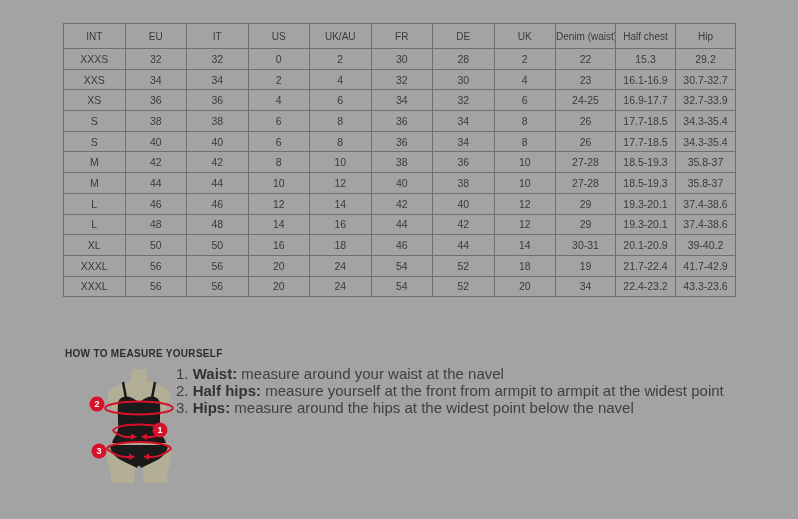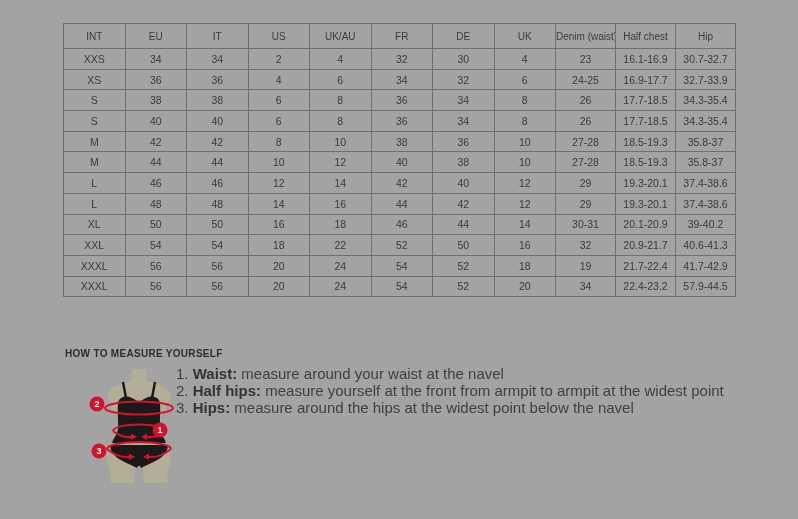--- a/index.html
+++ b/index.html
@@ -66,20 +66,33 @@
             <th>FR</th>
             <th>DE</th>
             <th>UK</th>
             <th>Denim (waist)</th>
             <th>Half chest</th>
             <th>Hip</th>
           </tr>
         </thead>
       <tbody>
           <tr>
+            <td>XXXS</td>
+            <td>32</td>
+            <td>32</td>
+            <td>0</td>
+            <td>2</td>
+            <td>30</td>
+            <td>28</td>
+            <td>2</td>
+            <td>22</td>
+            <td>15.3</td>
+            <td>29.2</td>
+          </tr>
+          <tr>
             <td>XXS</td>
             <td>34</td>
             <td>34</td>
             <td>2</td>
             <td>4</td>
             <td>32</td>
             <td>30</td>
             <td>4</td>
             <td>23</td>
             <td>16.1-16.9</td>
@@ -183,33 +196,20 @@
             <td>16</td>
             <td>18</td>
             <td>46</td>
             <td>44</td>
             <td>14</td>
             <td>30-31</td>
             <td>20.1-20.9</td>
             <td>39-40.2</td>
           </tr>
           <tr>
-            <td>XXL</td>
-            <td>54</td>
-            <td>54</td>
-            <td>18</td>
-            <td>22</td>
-            <td>52</td>
-            <td>50</td>
-            <td>16</td>
-            <td>32</td>
-            <td>20.9-21.7</td>
-            <td>40.6-41.3</td>
-          </tr>
-          <tr>
             <td>XXXL</td>
             <td>56</td>
             <td>56</td>
             <td>20</td>
             <td>24</td>
             <td>54</td>
             <td>52</td>
             <td>18</td>
             <td>19</td>
             <td>21.7-22.4</td>
@@ -219,21 +219,21 @@
             <td>XXXL</td>
             <td>56</td>
             <td>56</td>
             <td>20</td>
             <td>24</td>
             <td>54</td>
             <td>52</td>
             <td>20</td>
             <td>34</td>
             <td>22.4-23.2</td>
-            <td>57.9-44.5</td>
+            <td>43.3-23.6</td>
           </tr>
         </tbody>
     </table>
   </div>
 
   <div class="measure-heading">HOW TO MEASURE YOURSELF</div>
 
   <ul class="measure-list">
       <li><span>1. </span><b>Waist:</b><span> measure around your waist at the navel</span></li>
       <li><span>2. </span><b>Half hips:</b><span> measure yourself at the front from armpit to armpit at the widest point</span></li>

